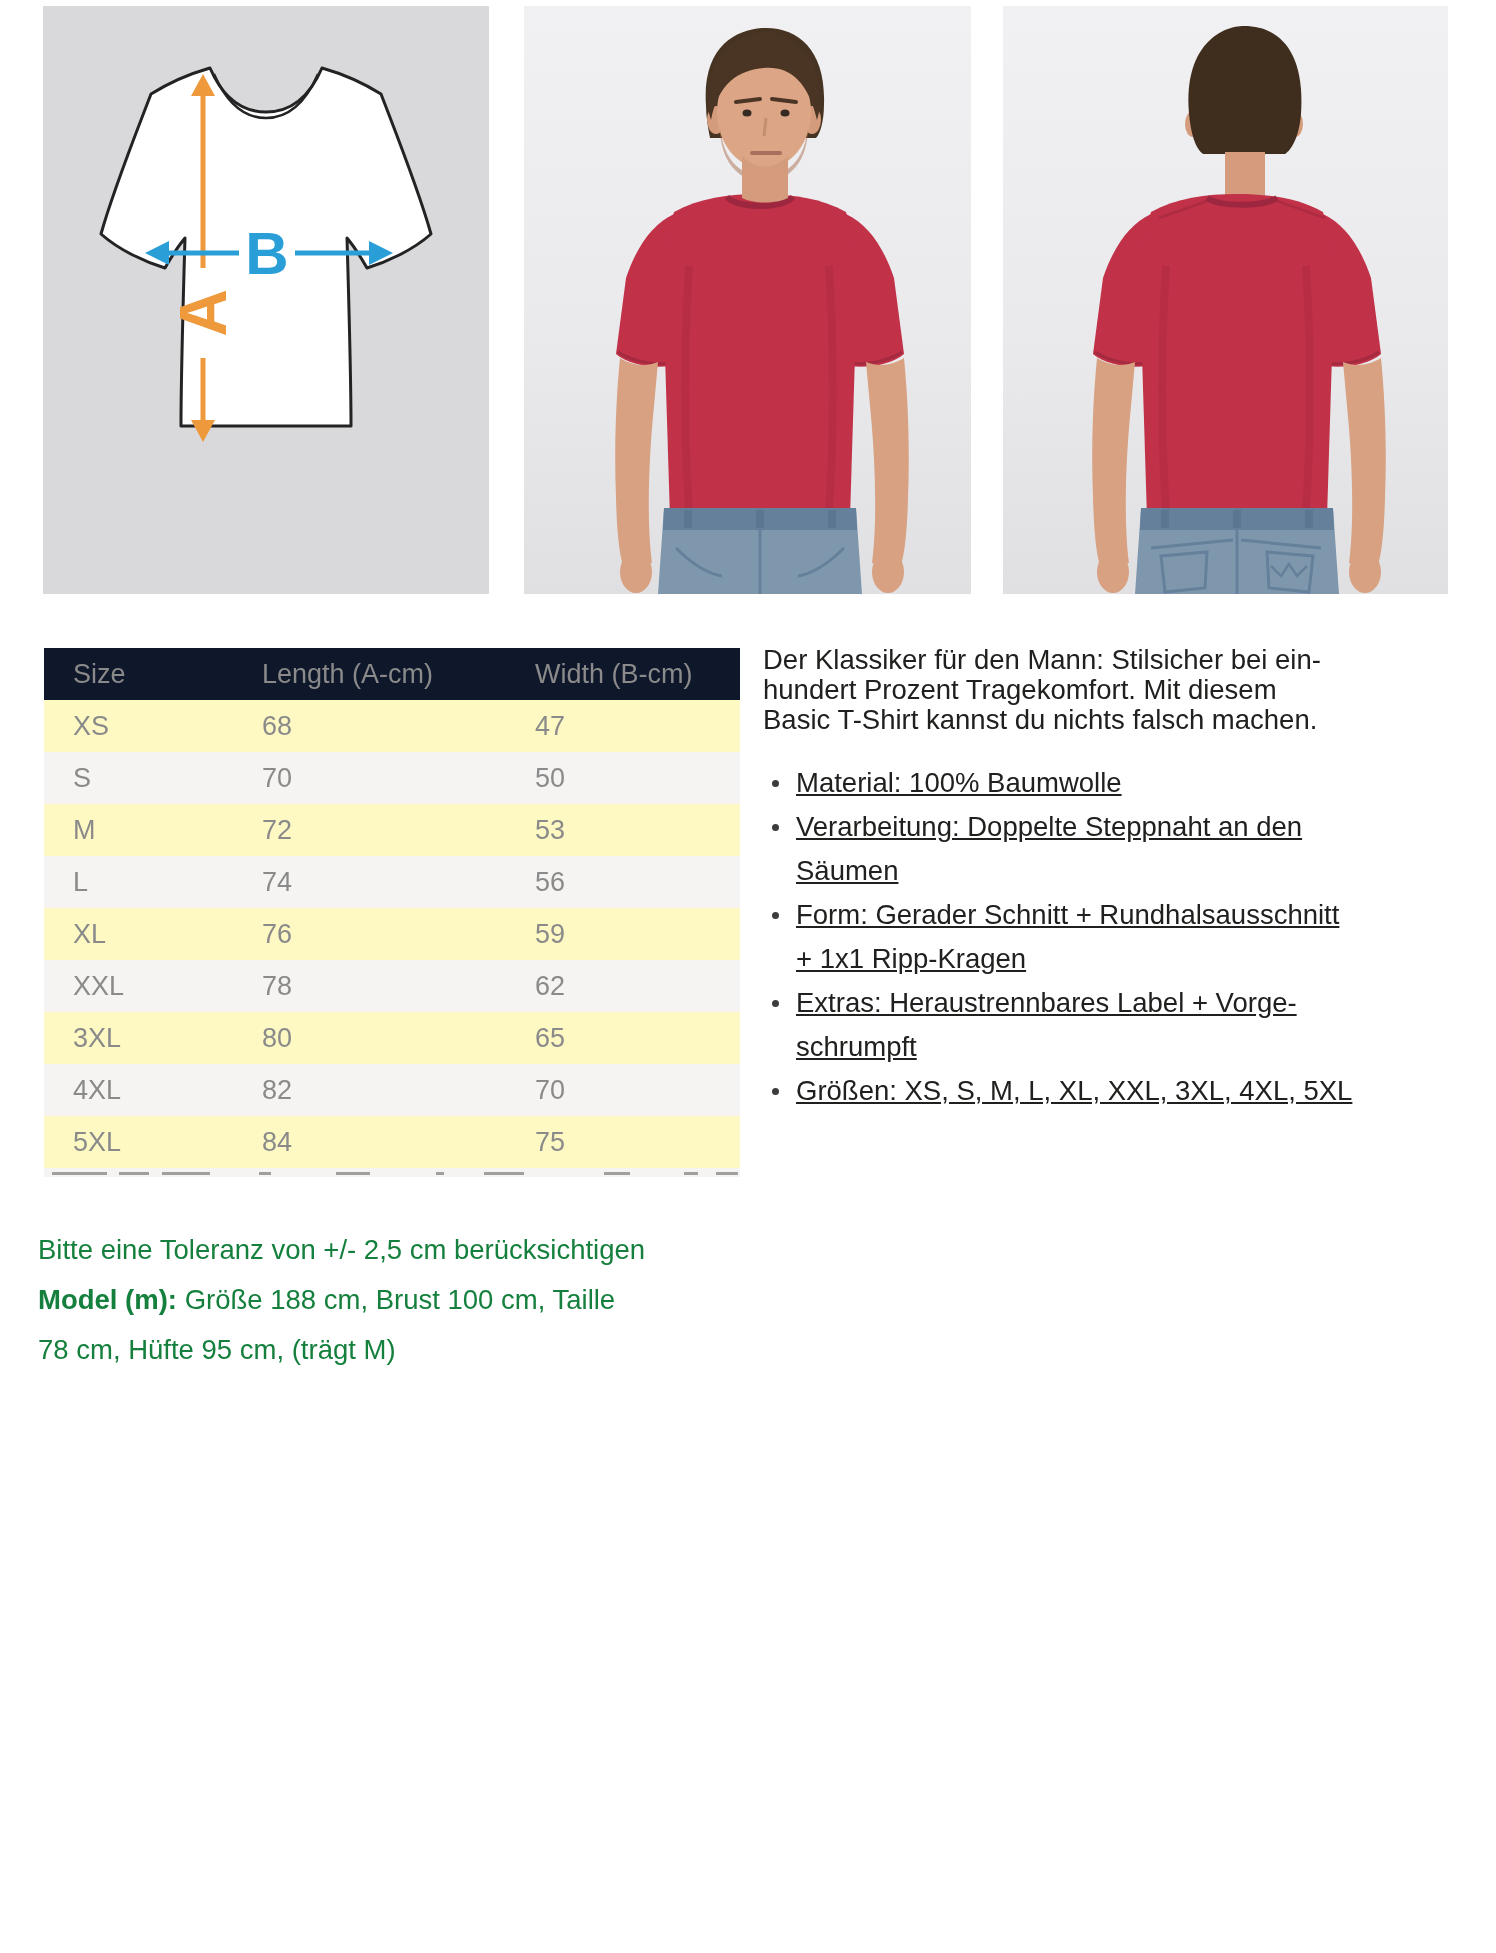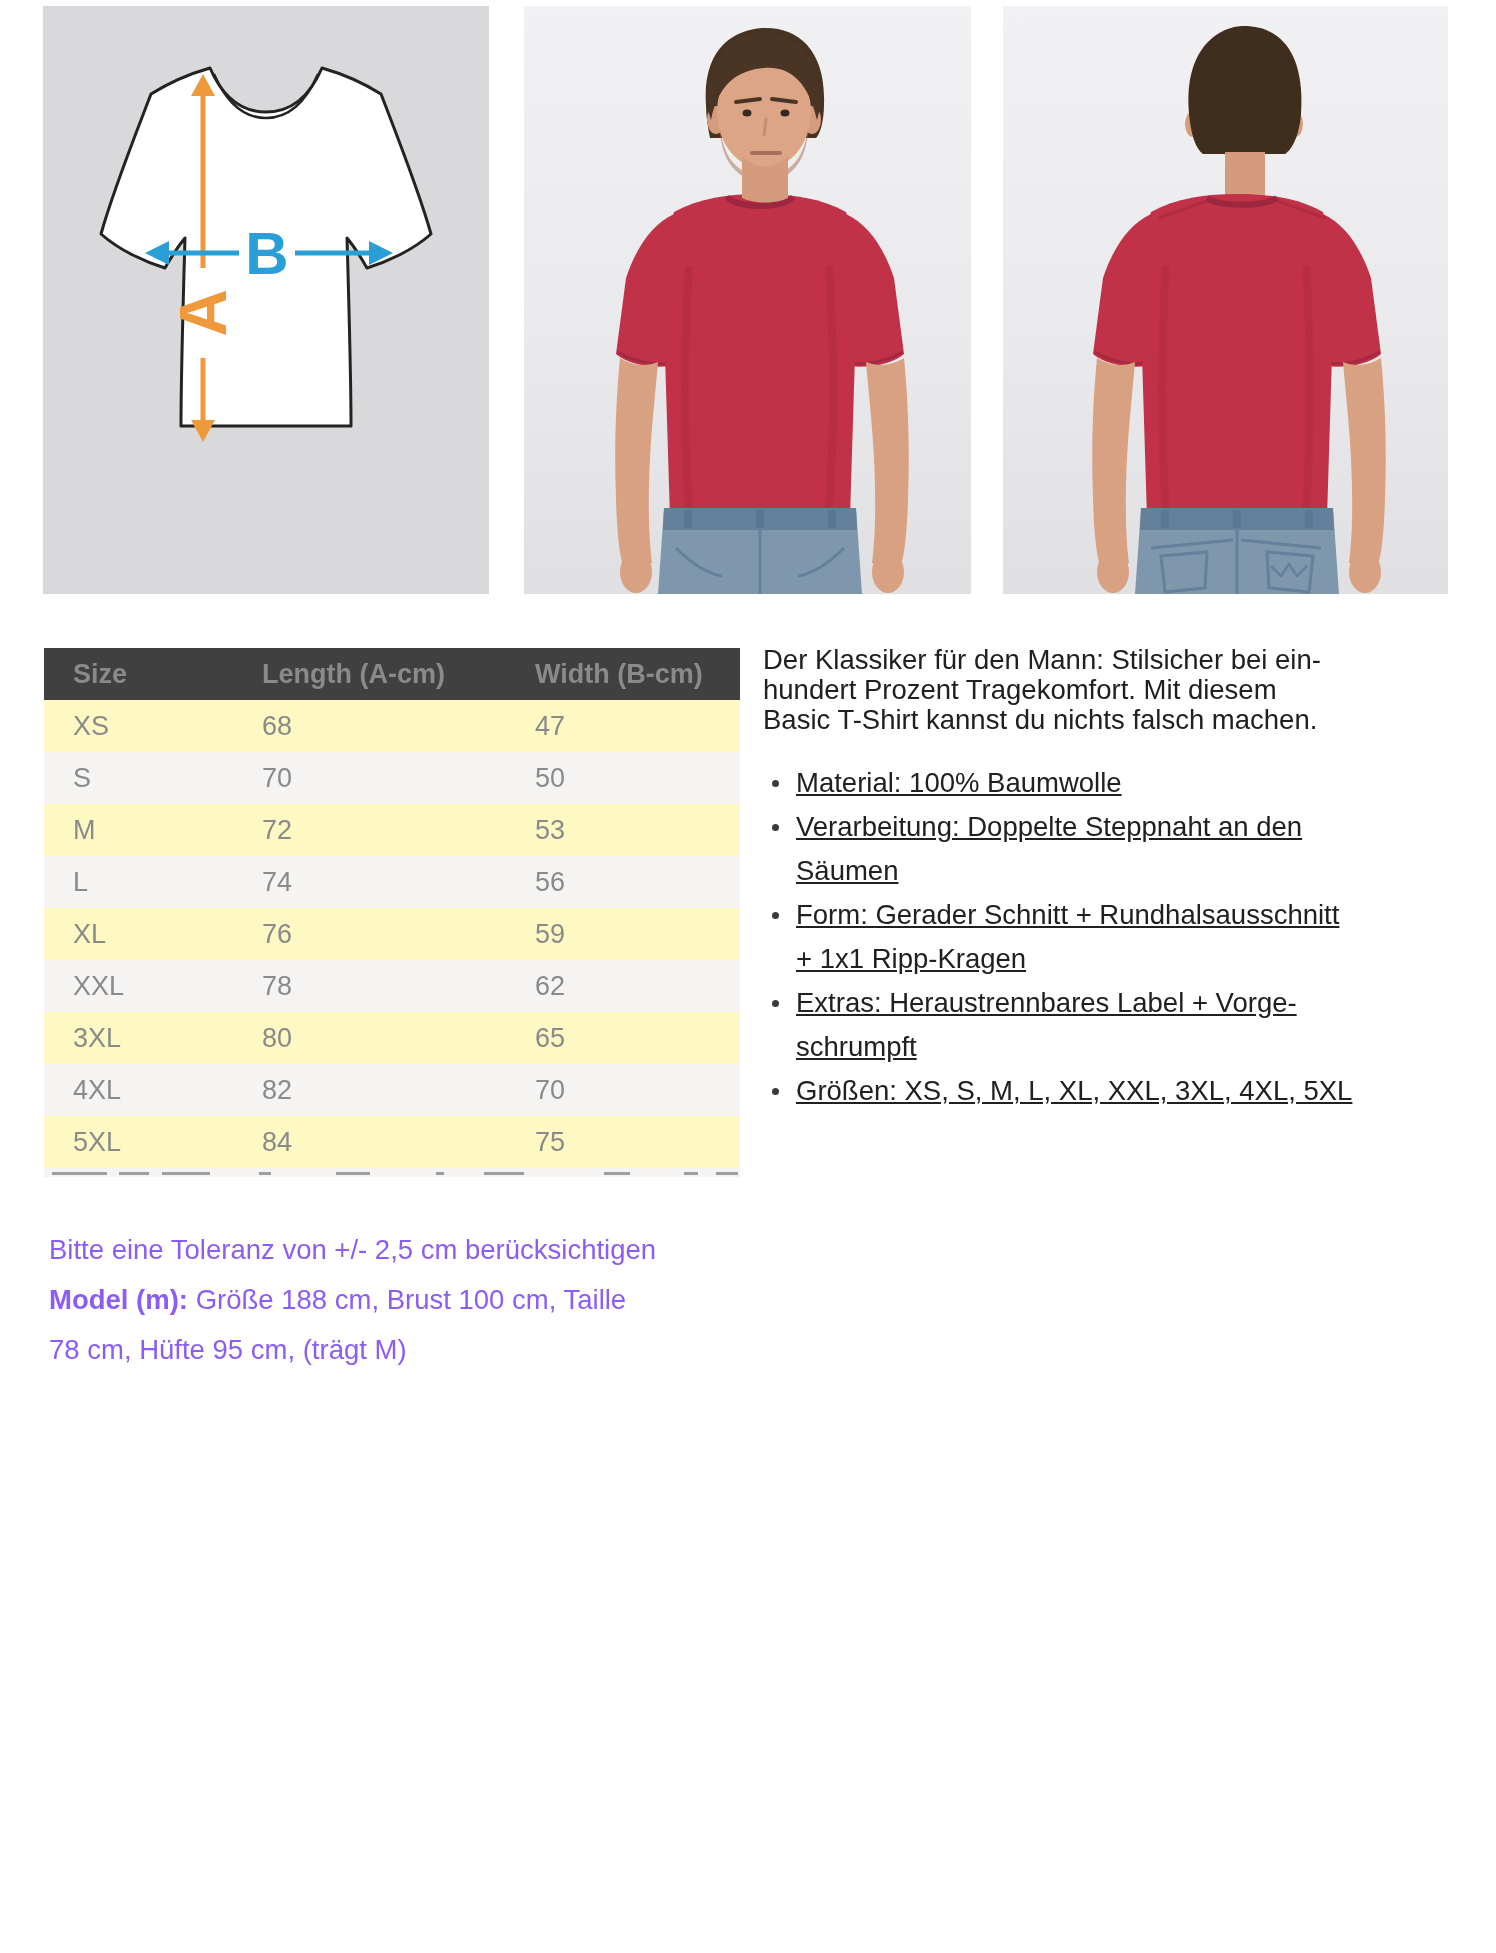--- a/index.html
+++ b/index.html
@@ -9,21 +9,21 @@
   }
   
   .panel{position:absolute;top:6px;height:588px;overflow:hidden;}
   #panel-diagram{left:43px;width:446px;background:#d9d9db;}
   #panel-front{left:524px;width:447px;background:linear-gradient(180deg,#f1f1f3 0%,#eaeaec 55%,#e0e0e3 100%);}
   #panel-back{left:1003px;width:445px;background:linear-gradient(180deg,#f1f1f3 0%,#eaeaec 55%,#e0e0e3 100%);}
   .panel svg{display:block;}
 
   
   #size-table{position:absolute;left:44px;top:648px;width:696px;font-size:27px;color:#8a8a8a;}
-  .t-header{position:relative;height:52px;background:#404040;font-weight:bold;}
+  .t-header{position:relative;height:52px;background:#0f172a;}
   .t-row{position:relative;height:52px;}
   .t-row.dark{background:#fef9c3;}
   .t-row.light{background:#f5f4f2;}
   .cell{position:absolute;top:50%;transform:translateY(-50%);white-space:nowrap;}
   .c0{left:29px;}
   .c1{left:218px;text-align:center;}
   .c2{left:491px;}
   #table-sliver{
     position:absolute;left:44px;top:1168px;width:696px;height:9px;
     background-color:#f5f4f2;
@@ -39,21 +39,21 @@
   }
 
   
   #desc{position:absolute;left:763px;top:645px;width:705px;color:#20201e;font-size:27.5px;}
   #desc-intro{margin:0;line-height:30px;white-space:pre-line;}
   #desc ul{margin:26px 0 0 0;padding:0;list-style:none;}
   #desc li{position:relative;margin:0;padding-left:33px;line-height:44px;white-space:pre-line;text-decoration:underline;}
   #desc li::before{content:"";position:absolute;left:9px;top:19px;width:7px;height:7px;border-radius:50%;background:#3c3c3c;}
 
   
-  #note{position:absolute;left:49px;top:1225px;width:620px;font-size:27.5px;color:#8b5cf6;line-height:50px;}
+  #note{position:absolute;left:38px;top:1225px;width:620px;font-size:27.5px;color:#15803d;line-height:50px;}
   #note p{margin:0;}
   #note .preline{white-space:pre-line;}
   #note strong{font-weight:bold;}
 </style>
 </head>
 <body>
 
 <div id="page">
 
   <div class="panel" id="panel-diagram">

